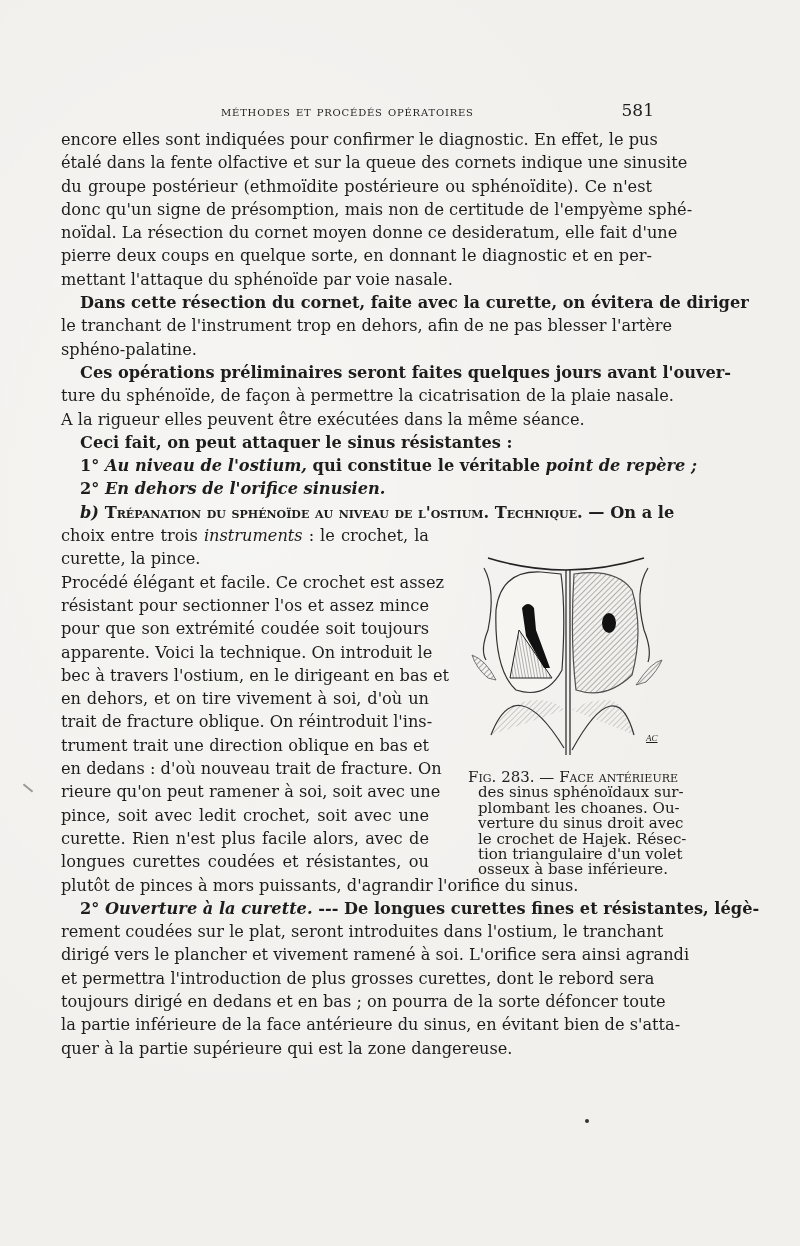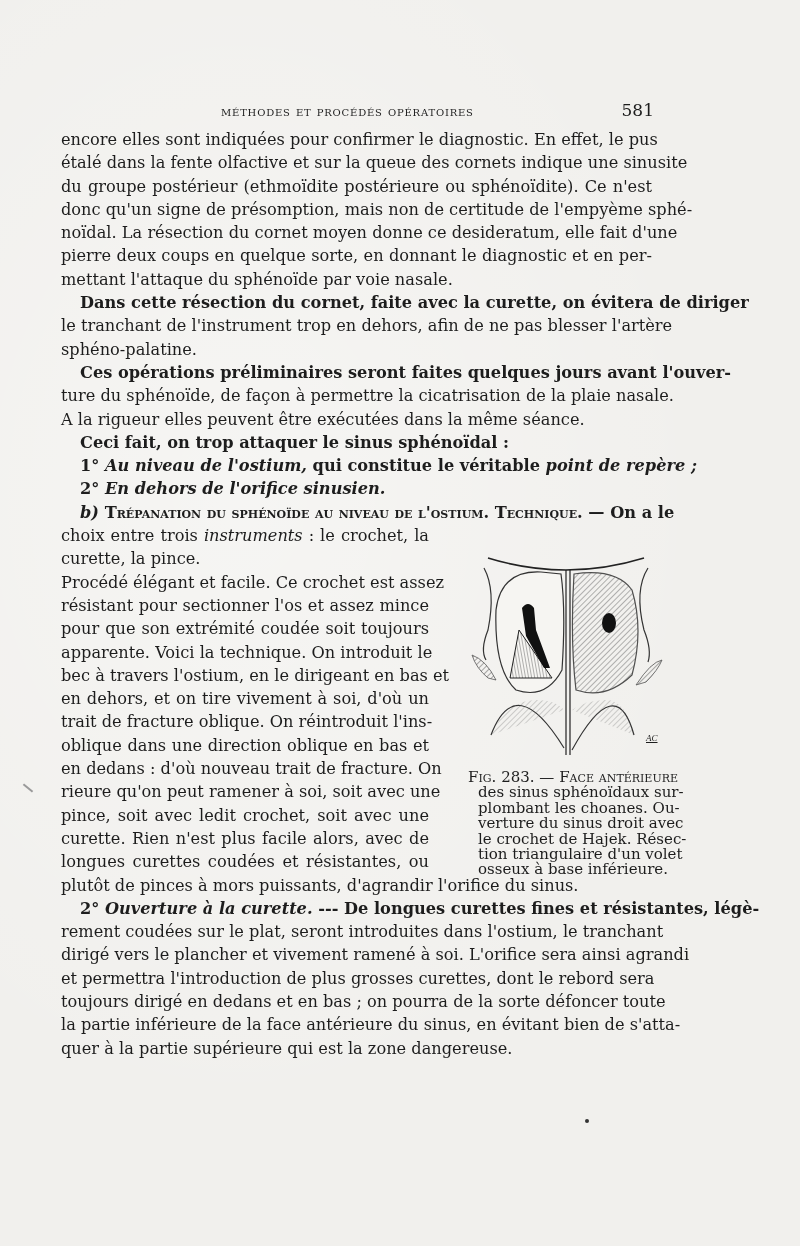--- a/index.html
+++ b/index.html
@@ -73,42 +73,42 @@
       <span class="line indent">Dans cette résection du cornet, faite avec la curette, on évitera de diriger</span>
       <span class="line">le tranchant de l'instrument trop en dehors, afin de ne pas blesser l'artère</span>
       <span class="line last">sphéno-palatine.</span>
     </div>
     <div>
       <span class="line indent">Ces opérations préliminaires seront faites quelques jours avant l'ouver-</span>
       <span class="line">ture du sphénoïde, de façon à permettre la cicatrisation de la plaie nasale.</span>
       <span class="line last">A la rigueur elles peuvent être exécutées dans la même séance.</span>
     </div>
     <div>
-      <span class="line indent last">Ceci fait, on trop attaquer le sinus sphénoïdal :</span>
+      <span class="line indent last">Ceci fait, on peut attaquer le sinus résistantes :</span>
     </div>
     <div>
       <span class="line indent last"><span>1°</span> <i>Au niveau de l'ostium,</i><span> qui constitue le véritable </span><i>point de repère ;</i></span>
     </div>
     <div>
       <span class="line indent last"><span>2°</span> <i>En dehors de l'orifice sinusien.</i></span>
     </div>
     <div>
       <span class="line indent"><i>b)</i> <span class="sc">Trépanation du sphénoïde au niveau de l'ostium. Technique.</span><span> — On a le</span></span>
       <span class="line narrow"><span>choix entre trois </span><i>instruments</i><span> : le crochet, la</span></span>
       <span class="line narrow last">curette, la pince.</span>
     </div>
     <div>
       <span class="line narrow">Procédé élégant et facile. Ce crochet est assez</span>
       <span class="line narrow">résistant pour sectionner l'os et assez mince</span>
       <span class="line narrow">pour que son extrémité coudée soit toujours</span>
       <span class="line narrow">apparente. Voici la technique. On introduit le</span>
       <span class="line narrow">bec à travers l'ostium, en le dirigeant en bas et</span>
       <span class="line narrow">en dehors, et on tire vivement à soi, d'où un</span>
       <span class="line narrow">trait de fracture oblique. On réintroduit l'ins-</span>
-      <span class="line narrow">oblique dans une direction oblique en bas et</span>
+      <span class="line narrow">trument trait une direction oblique en bas et</span>
       <span class="line narrow">en dedans : d'où nouveau trait de fracture. On</span>
       <span class="line narrow">rieure qu'on peut ramener à soi, soit avec une</span>
       <span class="line narrow">pince, soit avec ledit crochet, soit avec une</span>
       <span class="line narrow">curette. Rien n'est plus facile alors, avec de</span>
       <span class="line narrow">longues curettes coudées et résistantes, ou</span>
       <span class="line last">plutôt de pinces à mors puissants, d'agrandir l'orifice du sinus.</span>
     </div>
     <div>
       <span class="line indent"><span>2°</span> <i>Ouverture à la curette.</i><span> --- De longues curettes fines et résistantes, légè-</span></span>
       <span class="line">rement coudées sur le plat, seront introduites dans l'ostium, le tranchant</span>

